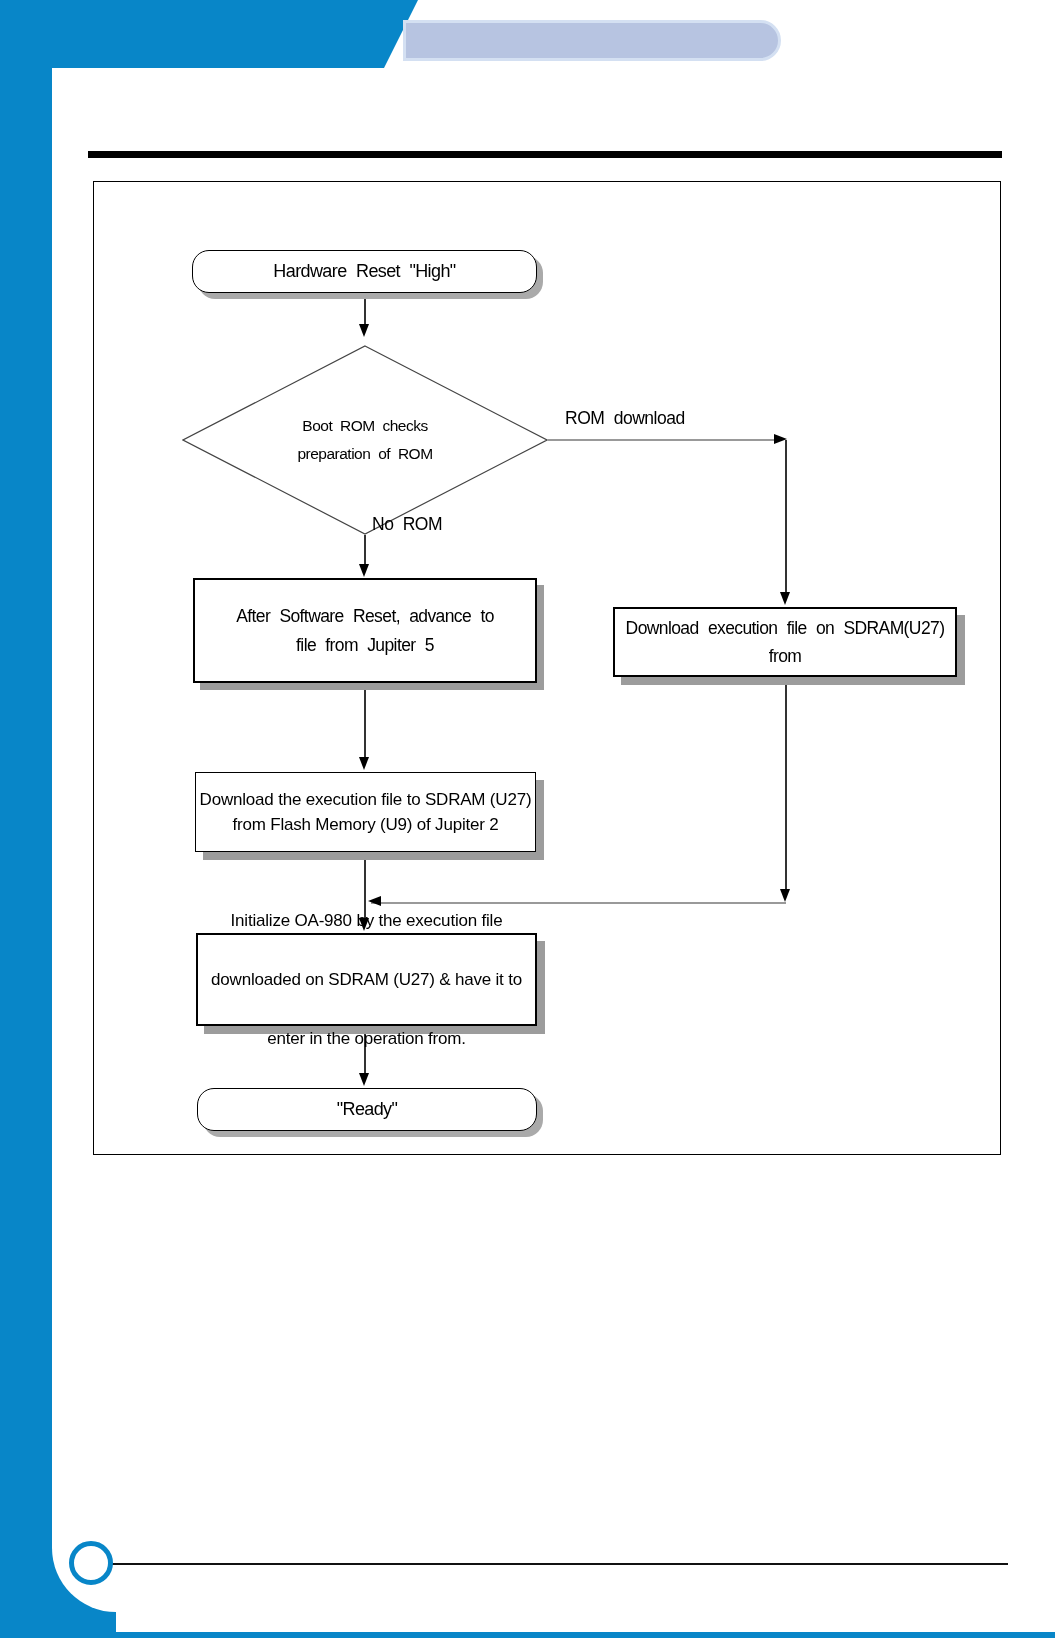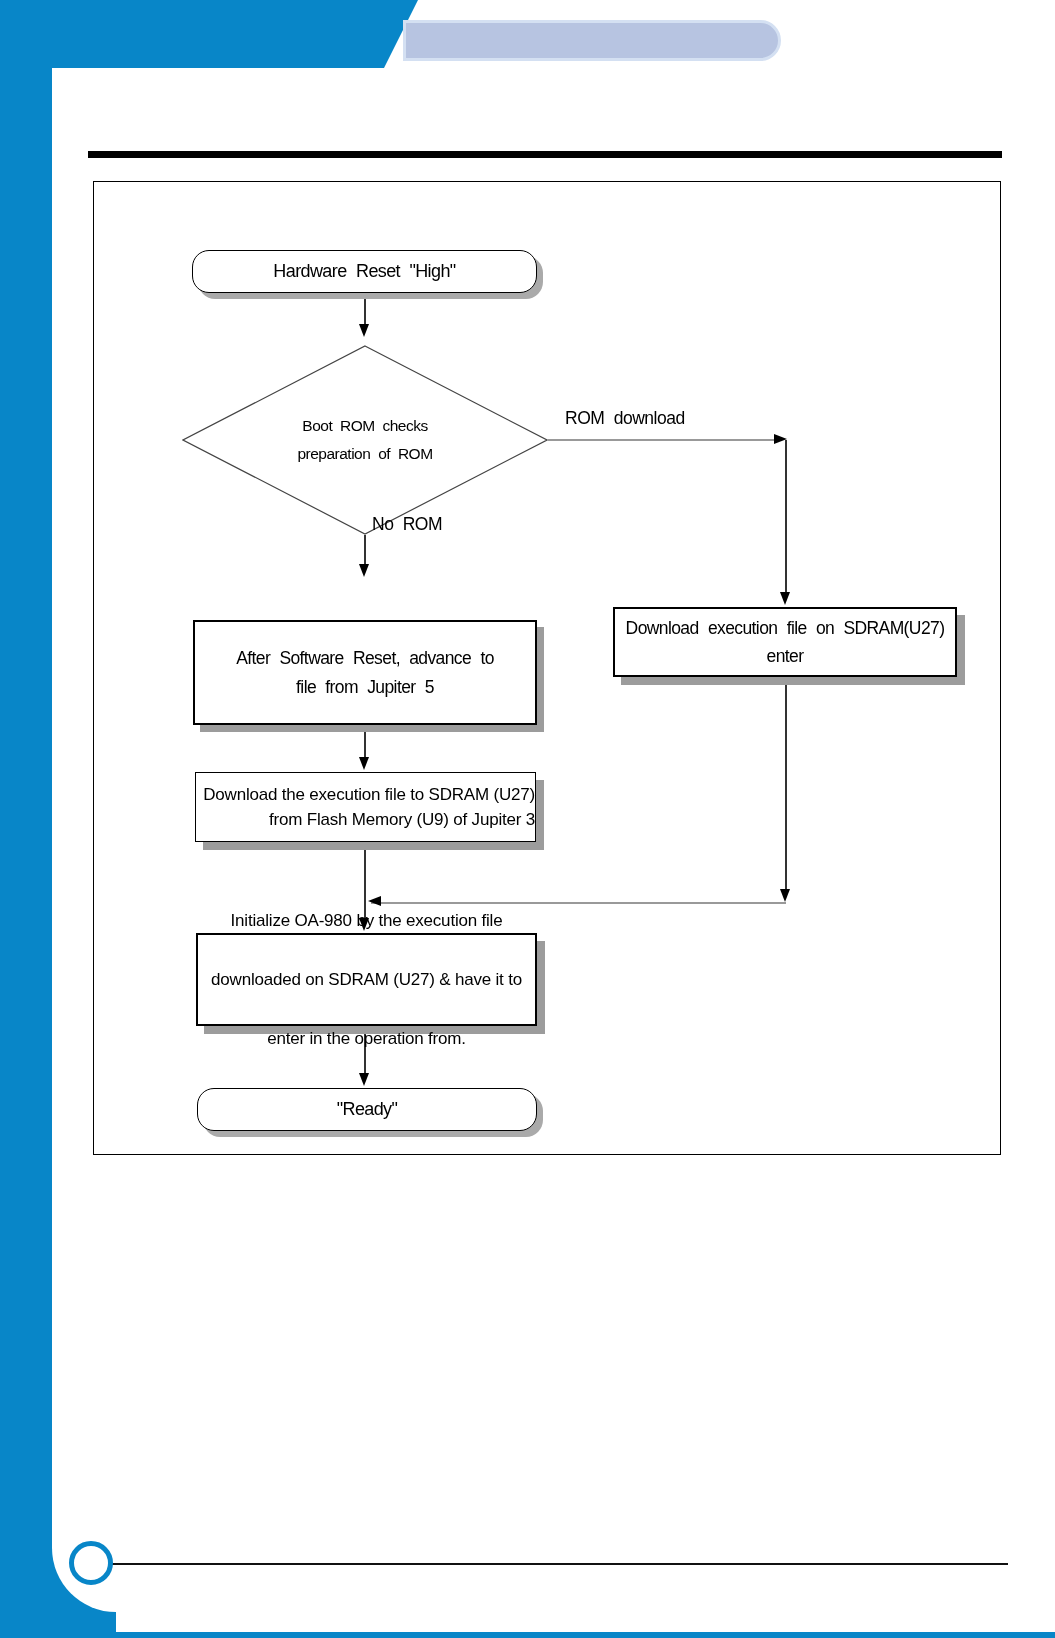--- a/index.html
+++ b/index.html
@@ -30,33 +30,33 @@
   .footer-line{left:92px;top:1563px;width:916px;height:2px;background:#111;z-index:4;}
 
   
   .diagram-frame{left:93px;top:181px;width:908px;height:974px;
     border:1.5px solid #000;box-sizing:border-box;background:#fff;}
 
   
   .node{box-sizing:border-box;background:#fff;border:2px solid #000;
     display:flex;flex-direction:column;justify-content:center;align-items:center;
     text-align:center;z-index:3;}
-  .shadow{box-shadow:7px 7px 0 0 var(--shadow-gray,#9c9c9c);margin-top:42px;}
+  .shadow{box-shadow:7px 7px 0 0 var(--shadow-gray,#9c9c9c);}
   .stadium{border-radius:17px;border-width:1.5px;
     box-shadow:6px 6px 0 0 #aaa;}
   .condensed{font-size:17.5px;letter-spacing:-0.6px;word-spacing:5px;}
   .regular{font-size:17px;letter-spacing:-0.2px;}
   .node span{display:block;white-space:nowrap;}
 
   .node-start{left:192px;top:250px;width:345px;height:43px;font-size:18px;}
   .node-end{left:197px;top:1088px;width:340px;height:43px;font-size:18px;}
 
   .node-sw-reset{left:193px;top:578px;width:344px;height:105px;line-height:29px;}
   .node-rom-box{left:613px;top:607px;width:344px;height:70px;line-height:28px;box-shadow:8px 8px 0 0 var(--shadow-gray,#9c9c9c);}
-  .node-download{left:195px;top:772px;width:341px;height:70px;line-height:25px;box-shadow:8px 8px 0 0 var(--shadow-gray,#9c9c9c);border-width:1.5px;align-items:flex-end;}
+  .node-download{left:195px;top:772px;width:341px;height:80px;line-height:25px;box-shadow:8px 8px 0 0 var(--shadow-gray,#9c9c9c);border-width:1.5px;}
   .node-init{left:196px;top:933px;width:341px;height:93px;line-height:26px;box-shadow:8px 8px 0 0 var(--shadow-gray,#9c9c9c);gap:33px;}
 
   
   .diamond-wrap{left:182px;top:345px;width:366px;height:190px;z-index:2;}
   .diamond-text{left:182px;top:345px;width:366px;height:190px;z-index:3;
     display:flex;flex-direction:column;justify-content:center;align-items:center;
     text-align:right;font-size:15.5px;letter-spacing:-0.5px;word-spacing:4px;line-height:28px;}
 
   
   .vline{width:1.5px;background:#333;z-index:1;}
@@ -101,41 +101,41 @@
 </div>
 
 <div class="abs branch-label" style="left:565px;top:408px;">ROM download</div>
 <div class="abs hline" style="left:548px;top:439px;width:228px;"></div>
 <div class="abs arrow-right" style="left:774px;top:434px;"></div>
 <div class="abs vline" style="left:785px;top:440px;height:152px;"></div>
 <div class="abs arrow-down" style="left:780px;top:592px;"></div>
 
 <div class="abs node condensed node-rom-box">
   <span>Download execution file on SDRAM(U27)</span>
-  <span>enter</span>
+  <span>from</span>
 </div>
 
 <div class="abs vline" style="left:785px;top:677px;height:212px;"></div>
 <div class="abs arrow-down" style="left:780px;top:889px;"></div>
 
 <div class="abs branch-label" style="left:372px;top:514px;">No ROM</div>
 <div class="abs vline" style="left:364px;top:535px;height:29px;"></div>
 <div class="abs arrow-down" style="left:359px;top:564px;"></div>
 
 <div class="abs node shadow condensed node-sw-reset">
   <span>After Software Reset, advance to</span>
   <span>file from Jupiter 5</span>
 </div>
 
 <div class="abs vline" style="left:364px;top:683px;height:74px;"></div>
 <div class="abs arrow-down" style="left:359px;top:757px;"></div>
 
 <div class="abs node regular node-download">
   <span>Download the execution file to SDRAM (U27)</span>
-  <span>from Flash Memory (U9) of Jupiter 3</span>
+  <span>from Flash Memory (U9) of Jupiter 2</span>
 </div>
 
 <div class="abs vline" style="left:364px;top:842px;height:76px;"></div>
 <div class="abs hline" style="left:371px;top:902px;width:415px;"></div>
 <div class="abs arrow-left" style="left:368px;top:896px;"></div>
 <div class="abs arrow-down" style="left:359px;top:918px;"></div>
 
 <div class="abs node regular node-init">
   <span>Initialize OA-980 by the execution file</span>
   <span>downloaded on SDRAM (U27) &amp; have it to</span>

